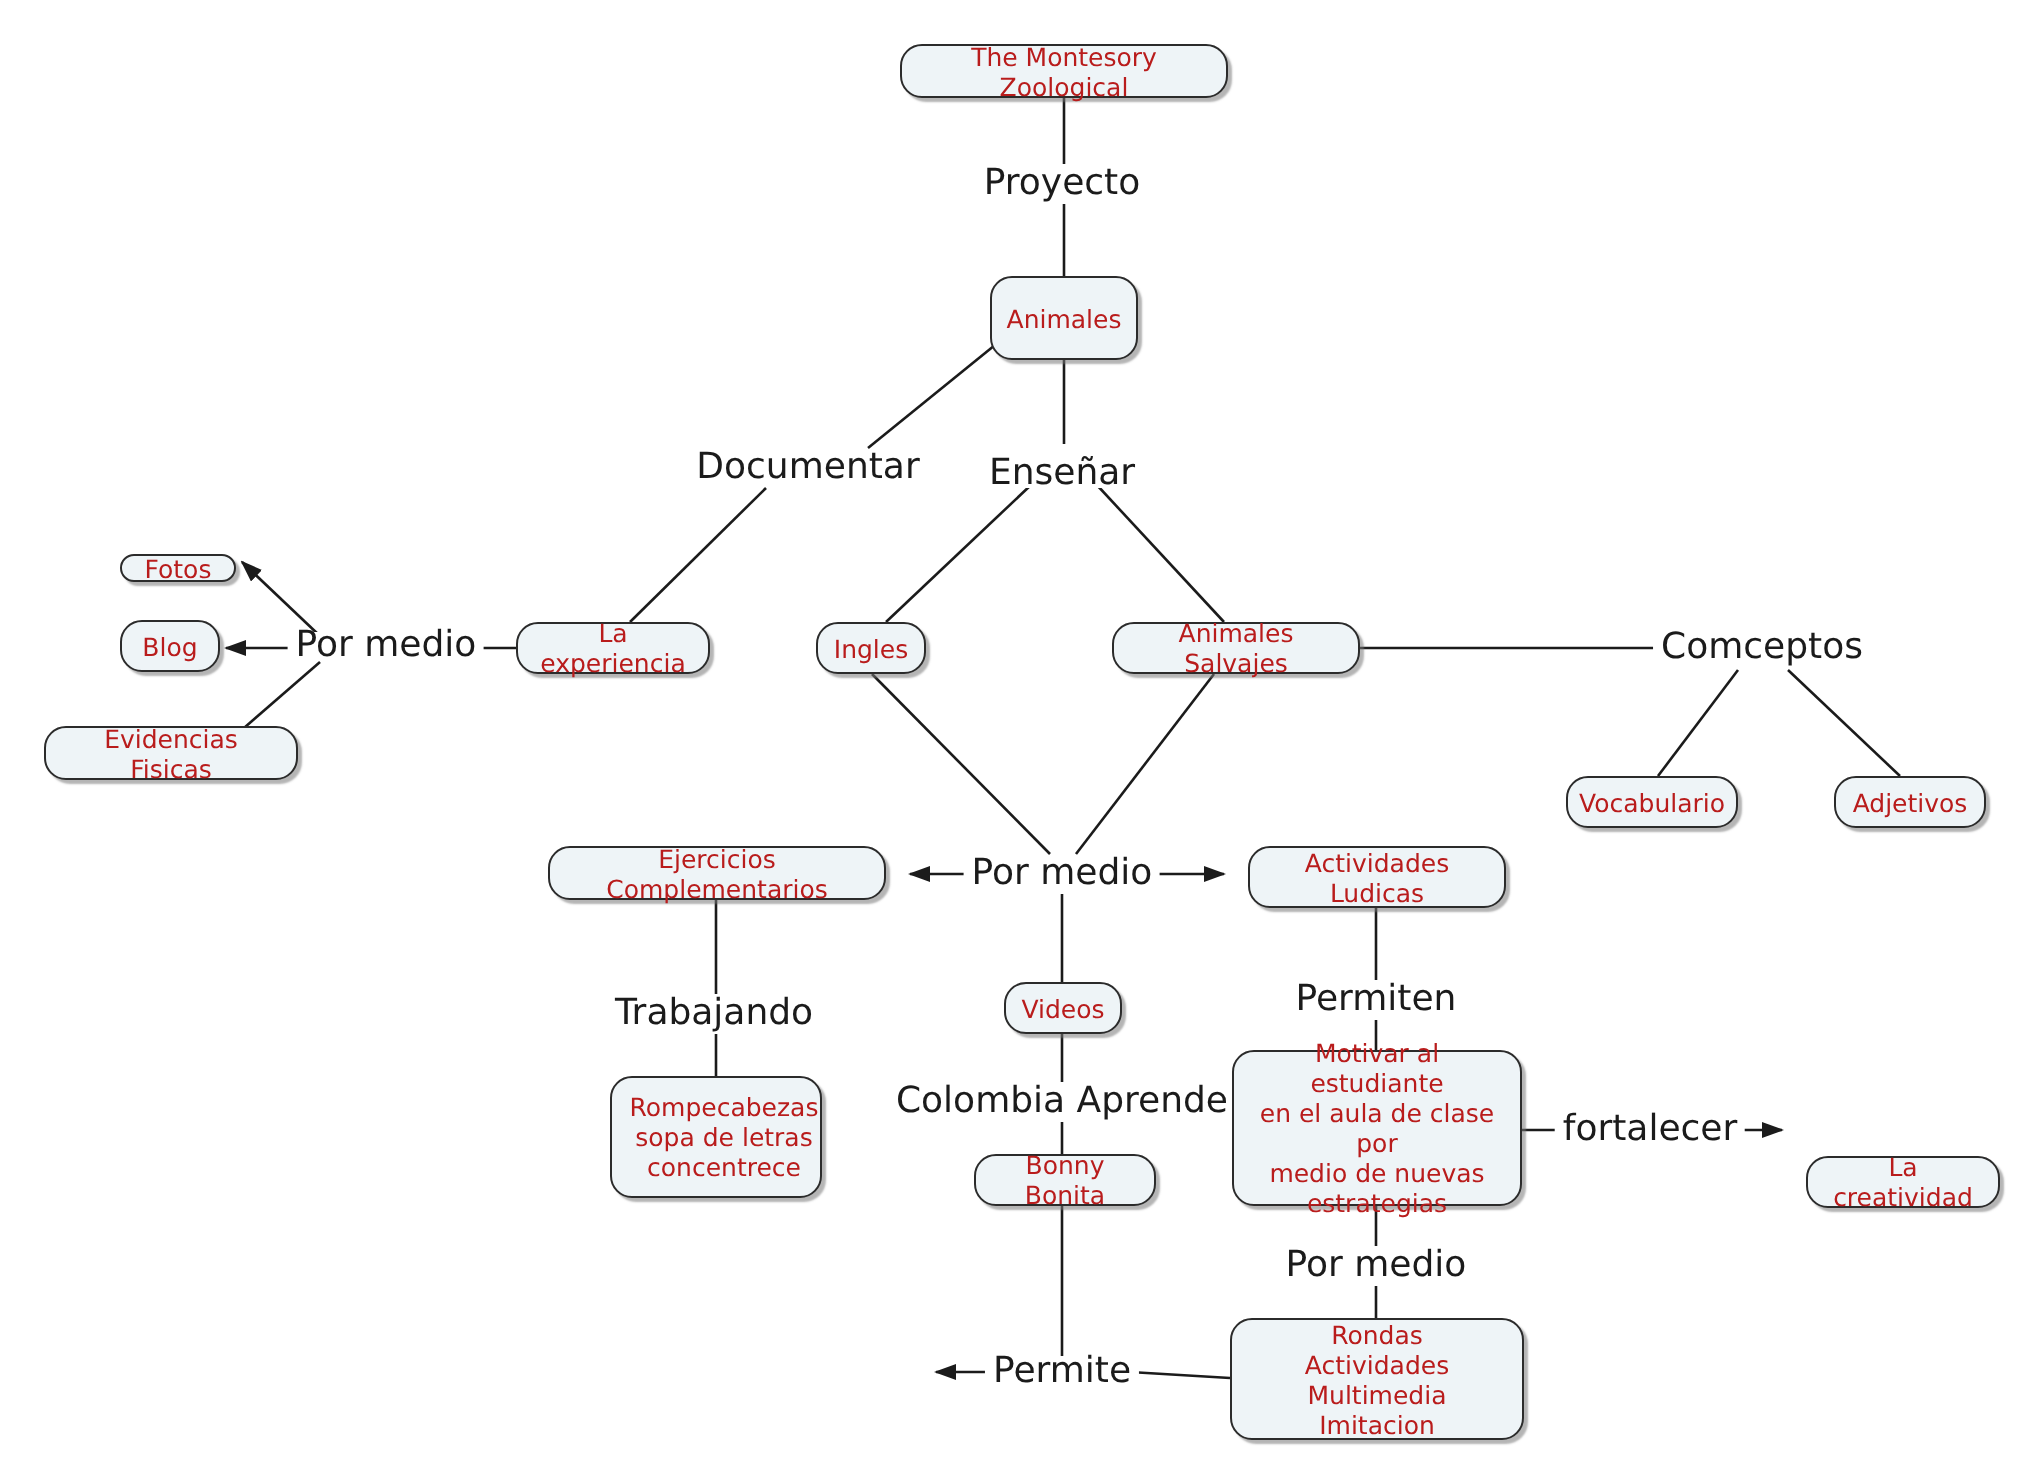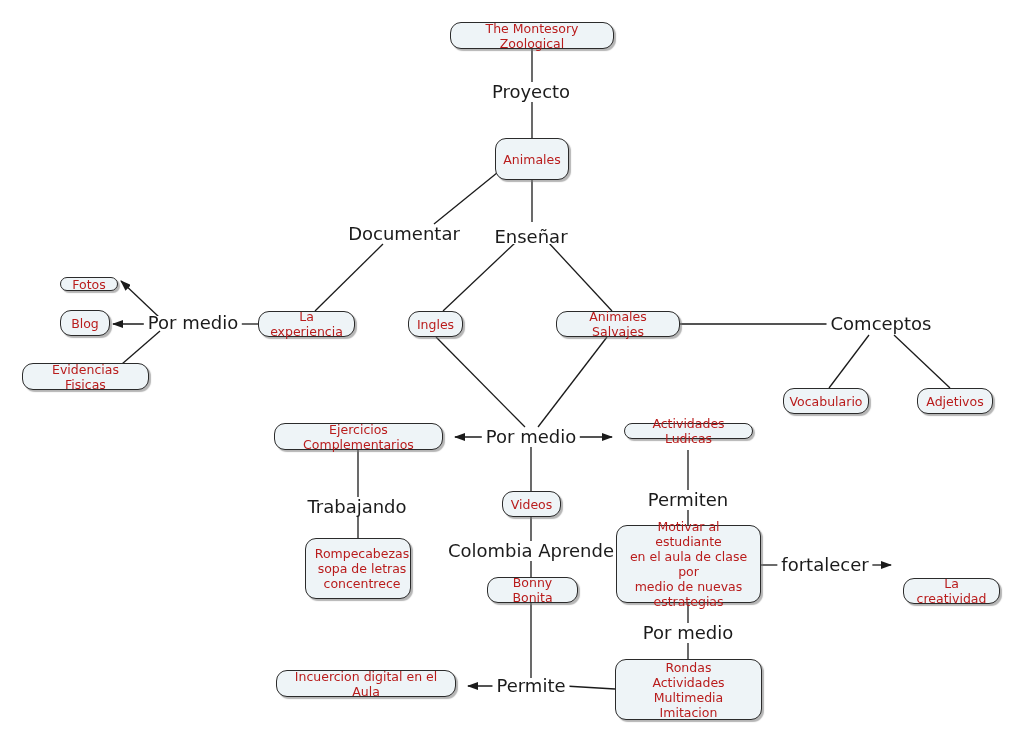--- a/index.html
+++ b/index.html
@@ -131,32 +131,31 @@
   <div class="node" style="left: 495px; top: 138px; width: 74px; height: 42px;">Animales</div>
   <div class="node" style="left: 60px; top: 253px; width: 58px; height: 14px; margin-top: 24px;">Fotos</div>
   <div class="node" style="left: 60px; top: 310px; width: 50px; height: 26px;">Blog</div>
   <div class="node" style="left: 22px; top: 363px; width: 127px; height: 27px;">Evidencias Fisicas</div>
   <div class="node" style="left: 258px; top: 311px; width: 97px; height: 26px;">La experiencia</div>
   <div class="node" style="left: 408px; top: 311px; width: 55px; height: 26px;">Ingles</div>
   <div class="node" style="left: 556px; top: 311px; width: 124px; height: 26px;">Animales Salvajes</div>
   <div class="node" style="left: 783px; top: 388px; width: 86px; height: 26px;">Vocabulario</div>
   <div class="node" style="left: 917px; top: 388px; width: 76px; height: 26px;">Adjetivos</div>
   <div class="node" style="left: 274px; top: 423px; width: 169px; height: 27px;">Ejercicios Complementarios</div>
-  <div class="node" style="left: 624px; top: 423px; width: 129px; height: 16px;">Actividades Ludicas</div>
+  <div class="node" style="left: 624px; top: 423px; width: 129px; height: 31px;">Actividades Ludicas</div>
   <div class="node" style="left: 502px; top: 491px; width: 59px; height: 26px;">Videos</div>
   <div class="node" style="left: 305px; top: 538px; width: 106px; height: 61px; padding-left: 16px;">Rompecabezas
 sopa de letras
 concentrece</div>
   <div class="node" style="left: 487px; top: 577px; width: 91px; height: 26px;">Bonny Bonita</div>
   <div class="node" style="left: 616px; top: 525px; width: 145px; height: 78px;">Motivar al estudiante
 en el aula de clase por
 medio de nuevas
 estrategias</div>
   <div class="node" style="left: 903px; top: 552px; width: 97px; height: 26px; margin-top: 26px;">La creatividad</div>
-  <div class="node" style="left: 276px; top: 670px; width: 180px; height: 27px;">Incuercion digital en el Aula</div>
   <div class="node" style="left: 615px; top: 659px; width: 147px; height: 61px;">Rondas
 Actividades Multimedia
 Imitacion</div>
 
   <div class="link-label" style="left: 531px; top: 92px;">Proyecto</div>
   <div class="link-label" style="left: 404px; top: 234px;">Documentar</div>
   <div class="link-label" style="left: 531px; top: 237px;">Enseñar</div>
   <div class="link-label" style="left: 193px; top: 323px;">Por medio</div>
   <div class="link-label" style="left: 881px; top: 324px;">Comceptos</div>
   <div class="link-label" style="left: 531px; top: 437px;">Por medio</div>

